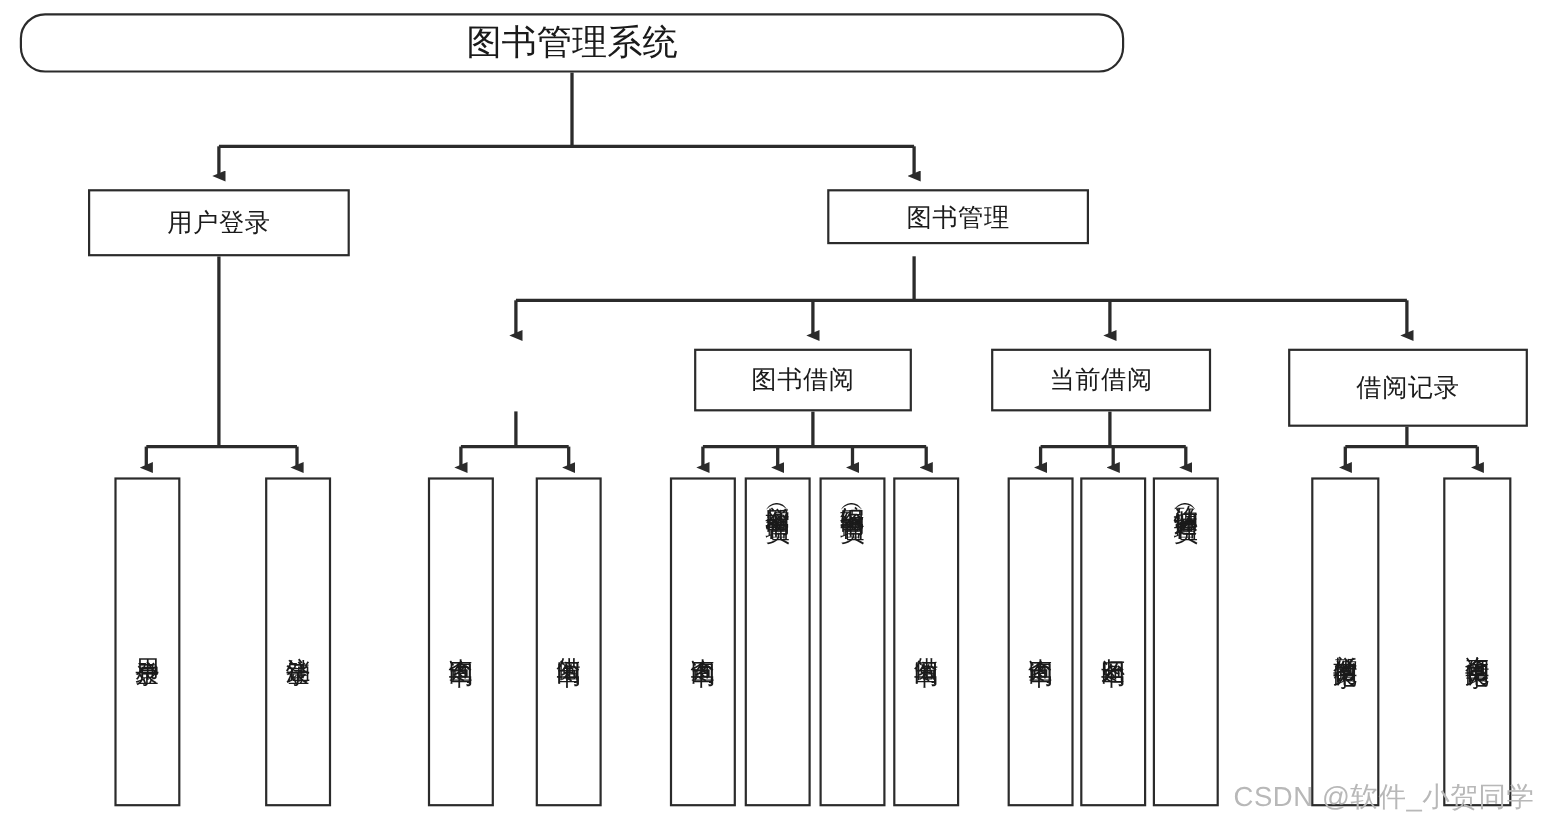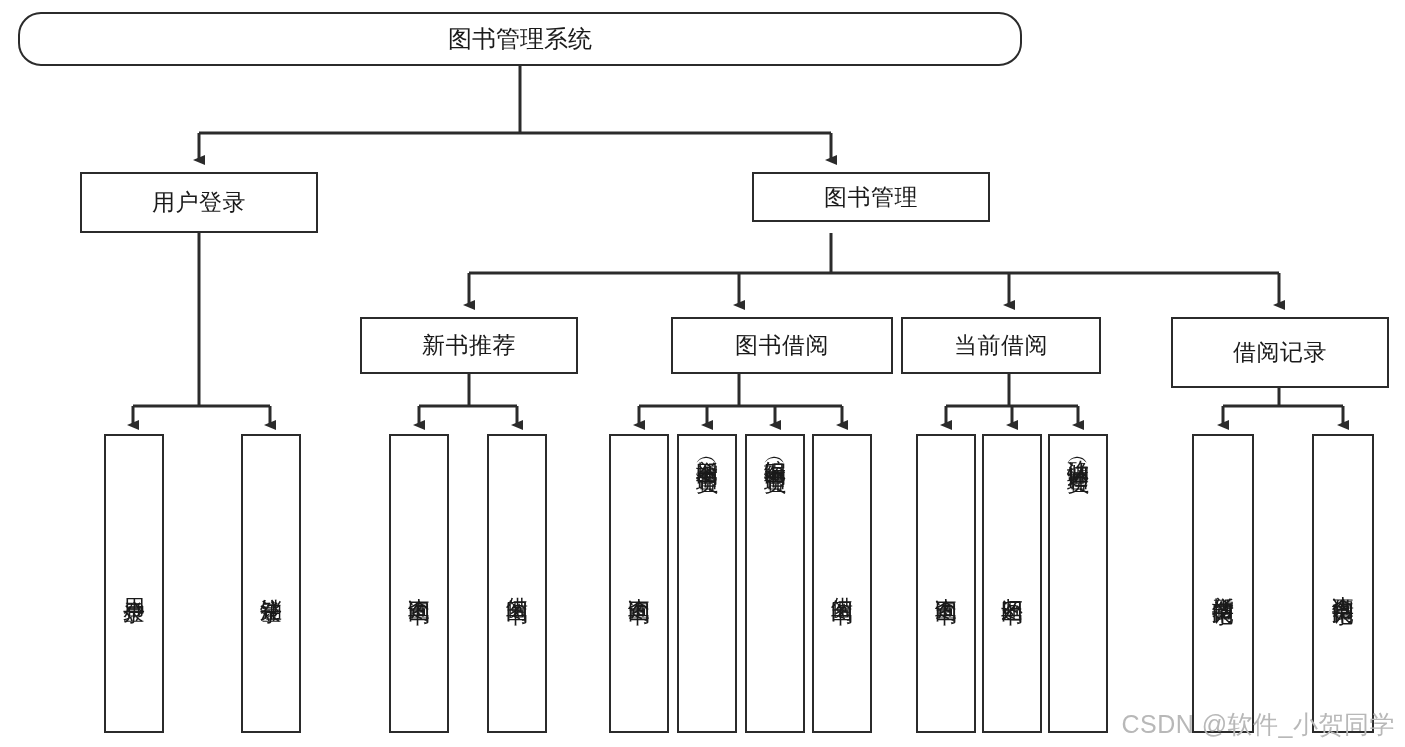--- a/index.html
+++ b/index.html
@@ -34,21 +34,21 @@
     align-items: center;
     justify-content: center;
     text-align: center;
     color: #1a1a1a;
   }
   .node.horiz {
     font-size: 23px;
     letter-spacing: 0.5px;
   }
   .node.root {
-    font-size: 24px;
+    font-size: 32px;
     border-radius: 23px;
   }
   .node.leaf {
     align-items: flex-start;
     justify-content: center;
     padding-top: 6px;
     font-size: 22px;
   }
   .leaf-text {
     writing-mode: vertical-rl;
@@ -131,24 +131,21 @@
     <span>图书管理系统</span>
   </div>
 
   <div class="node horiz" style="left:80px; top:172px; width:238px; height:61px;">
     <span>用户登录</span>
   </div>
   <div class="node horiz" style="left:752px; top:172px; width:238px; height:50px;text-align:right;">
     <span>图书管理</span>
   </div>
 
-  <div class="node horiz" style="left:360px; top:317px; width:218px; height:57px;">
-    <span>新书推荐</span>
-  </div>
-  <div class="node horiz" style="left:631px; top:317px; width:222px; height:57px;margin-left:40px;">
+  <div class="node horiz" style="left:631px; top:317px; width:198px; height:57px;">
     <span>图书借阅</span>
   </div>
   <div class="node horiz" style="left:901px; top:317px; width:200px; height:57px;">
     <span>当前借阅</span>
   </div>
   <div class="node horiz" style="left:1171px; top:317px; width:218px; height:71px;">
     <span>借阅记录</span>
   </div>
 
   <div class="node leaf center-text" style="left:104px; top:434px; width:60px; height:299px;">

